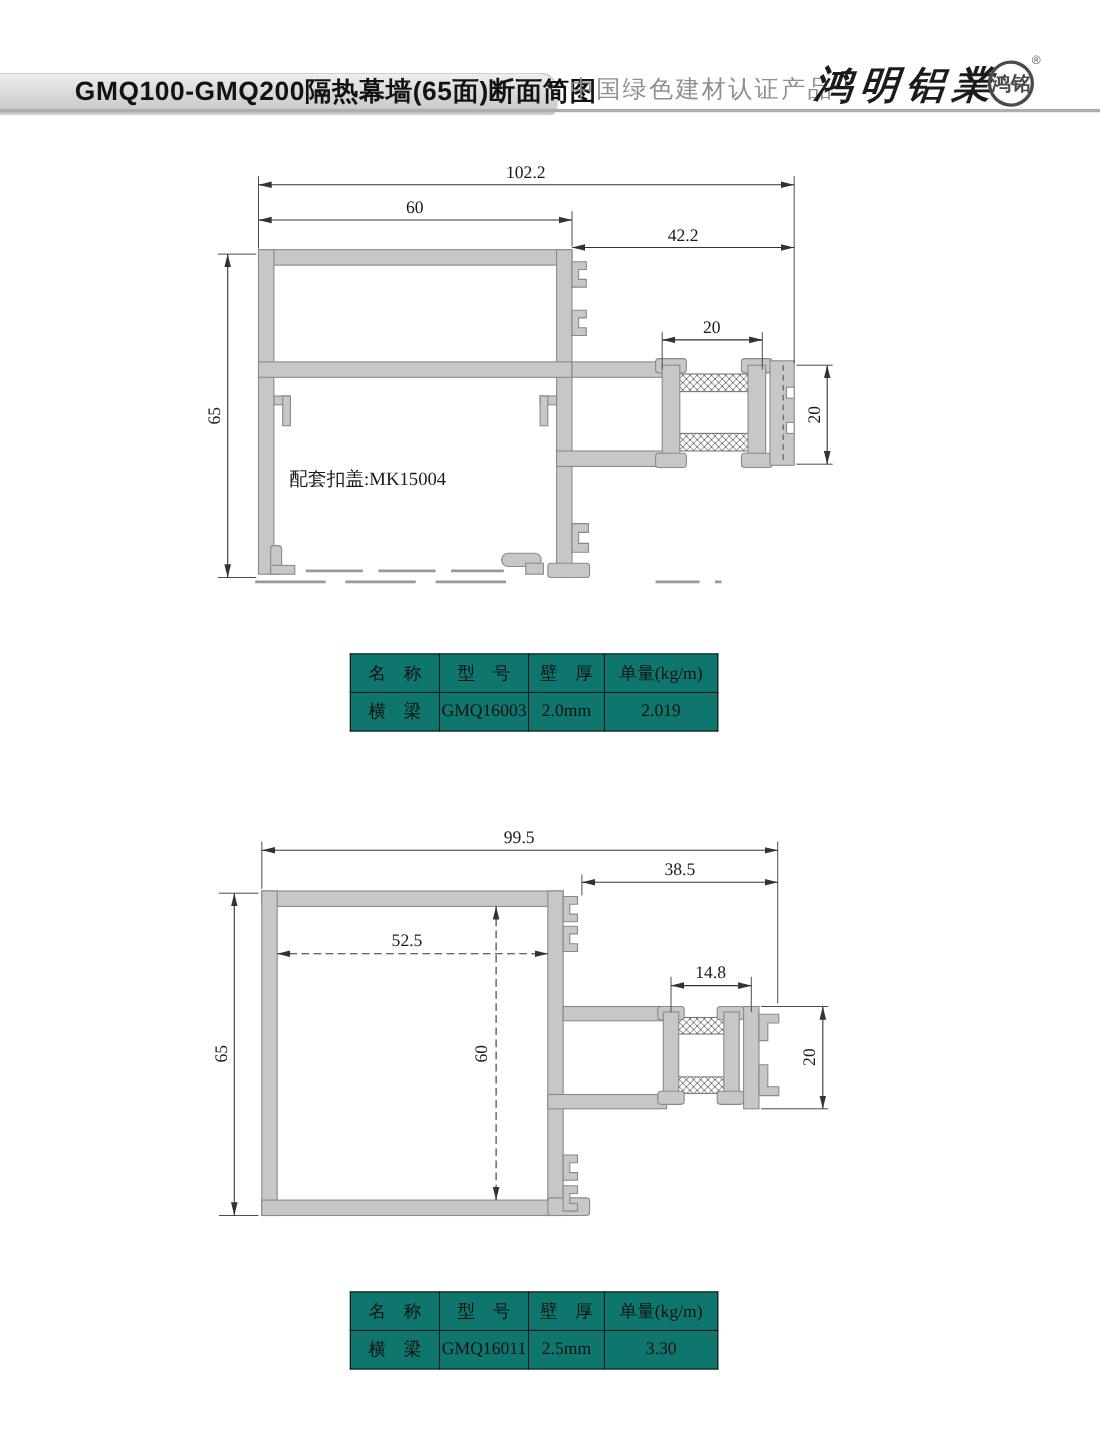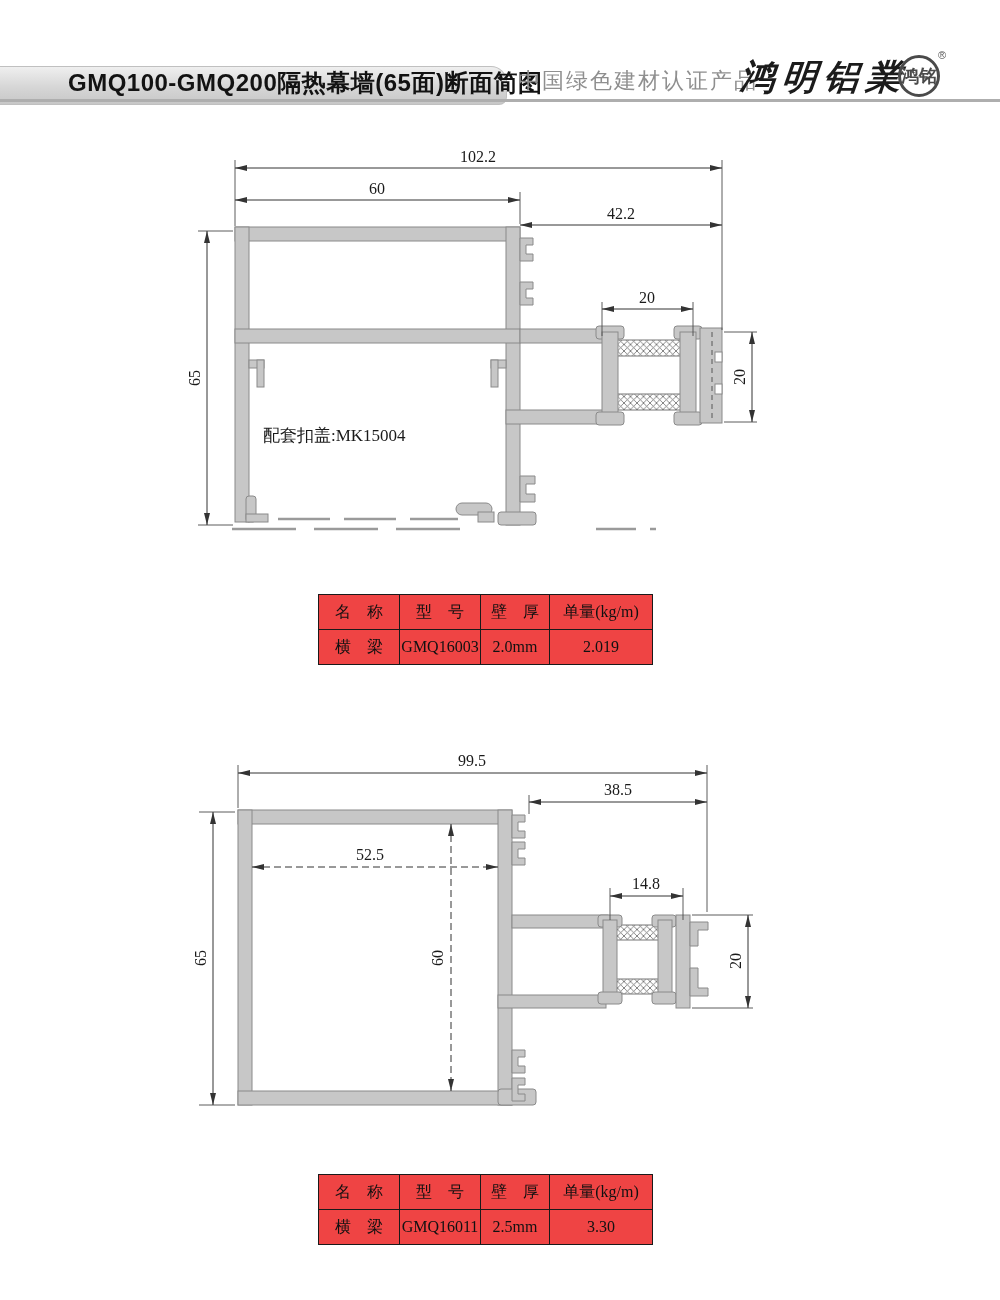--- a/index.html
+++ b/index.html
@@ -28,21 +28,21 @@
   svg{position:absolute;}
   svg text{font-family:"Liberation Serif",serif;font-size:16px;fill:#1a1a1a;}
   .prof{fill:#c7c7c7;stroke:#8a8a8a;stroke-width:1;}
   .dimln{stroke:#333;stroke-width:1;fill:none;}
   .extln{stroke:#4a4a4a;stroke-width:0.9;fill:none;}
   .covln{stroke:#9a9a9a;stroke-width:2.4;fill:none;}
   .hatch{stroke:#777;stroke-width:1;}
   .notch{fill:#fff;stroke:#8a8a8a;stroke-width:1;}
 
   
-  .spec{position:absolute;border-collapse:collapse;background:#ef4444;
+  .spec{position:absolute;border-collapse:collapse;background:#0f766e;
         font-family:"Liberation Serif",serif;}
   .spec td{border:1.6px solid #1a1a1a;text-align:center;vertical-align:middle;
         font-size:16px;color:#111;padding:0;}
   .t1{left:318px;top:594px;}
   .t2{left:318px;top:1174px;}
 </style>
 </head>
 <body>
 
 <div class="page">

